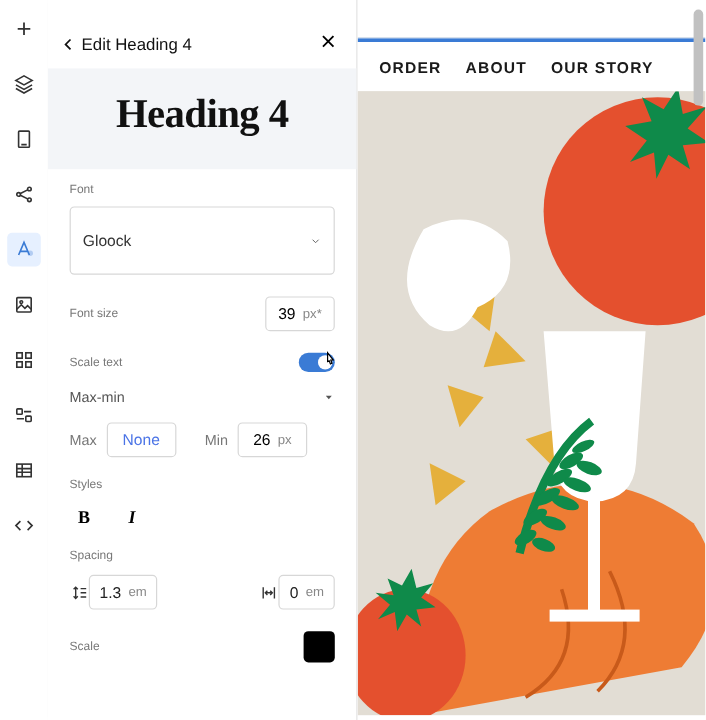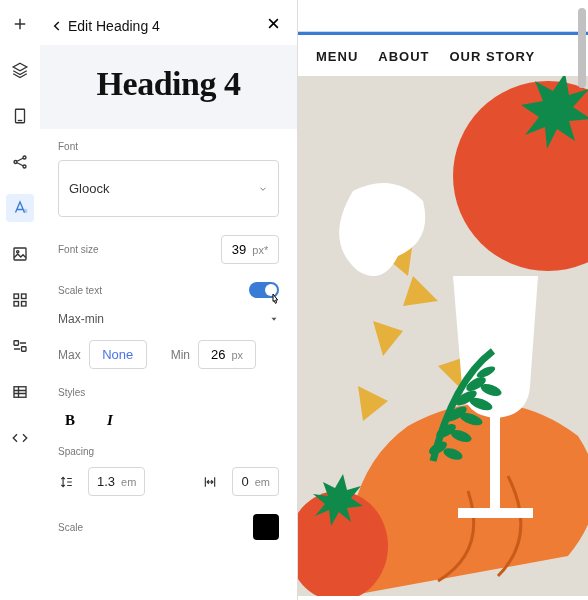--- a/index.html
+++ b/index.html
@@ -6,21 +6,21 @@
     body { font-family: -apple-system, BlinkMacSystemFont, "Segoe UI", Arial, sans-serif; width: 588px; height: 600px; overflow: hidden; background: #fff; display: flex; }
     
     
     .icon-rail { width: 40px; background: #fff; display: flex; flex-direction: column; align-items: center; padding-top: 10px; gap: 18px; border-right: 1px solid transparent; }
     .icon-rail .rail-icon { width: 28px; height: 28px; display: flex; align-items: center; justify-content: center; color: #333; cursor: pointer; border-radius: 4px; }
     .icon-rail .rail-icon svg { width: 18px; height: 18px; }
     .icon-rail .rail-icon.active { background: #e6f0ff; color: #3a7bd5; }
 
     
     .panel { width: 258px; background: #fff; display: flex; flex-direction: column; border-right: 1px solid #ddd; box-shadow: 1px 0 3px rgba(0,0,0,0.04);}
-    .panel-header { display: flex; align-items: center; padding: 16px 16px 10px 10px; justify-content: space-between; }
+    .panel-header { display: flex; align-items: center; padding: 27px 16px 10px 10px; justify-content: space-between; }
     .panel-header .back { display: flex; align-items: center; gap: 4px; color: #111; font-size: 14px; font-weight: 500; cursor: pointer; }
     .panel-header .back svg { width: 14px; height: 14px; }
     .panel-header .close { cursor: pointer; }
     .panel-header .close svg { width: 15px; height: 15px; }
 
     .preview { background: #f3f5f8; padding: 20px 10px 26px; text-align: center; }
     .preview-text { font-family: Georgia, 'Times New Roman', serif; font-size: 34px; font-weight: 700; color: #111; letter-spacing: -0.5px; }
 
     .section { padding: 12px 18px 2px; }
     .field-label { font-size: 10px; color: #777; margin-bottom: 8px; }
@@ -42,21 +42,21 @@
     .sub-select svg { width: 10px; height: 10px; }
 
     .maxmin-row { display: flex; gap: 24px; margin-top: 14px; align-items: center; }
     .maxmin-row .pair { display: flex; align-items: center; gap: 8px; }
     .maxmin-row .pair .lbl { font-size: 12px; color: #777; }
 
     .styles-row { display: flex; gap: 16px; margin-top: 10px; margin-bottom: 6px; }
     .style-btn { width: 24px; height: 24px; display: flex; align-items: center; justify-content: center; cursor: pointer; border-radius: 3px; font-weight: 700; font-size: 15px; font-family: Georgia, serif; }
     .style-btn.italic { font-style: italic; font-family: Georgia, serif; }
 
-    .spacing-row { display: flex; gap: 14px; margin-top: 10px; align-items: center; }
+    .spacing-row { display: flex; margin-top: 10px; align-items: center; }
     .spacing-box { border: 1px solid #d7d7d7; border-radius: 4px; padding: 6px 8px; display: flex; align-items: center; gap: 6px; font-size: 13px; }
     .spacing-box .val { color: #222; }
     .spacing-box .unit { color: #888; font-size: 11px; }
     .spacing-icon { display: flex; align-items: center; justify-content: center; width:16px; height:16px; }
 
     .color-row { display: flex; justify-content: space-between; align-items: center; margin-top: 18px; }
     .color-swatch { width: 26px; height: 26px; background: #000; border-radius: 4px; cursor: pointer; }
 
     
     .canvas { flex: 1; background: #fff; position: relative; overflow: hidden; }
@@ -239,21 +239,21 @@
     <svg viewBox="0 0 24 24" fill="#fff" stroke="#000" stroke-width="1.5">
         <path d="M9 3v11l2-1 1.5 4 2-1-1.5-4h3L9 3z"></path>
       </svg>
   </div>
 </div>
 
 <div class="canvas">
   <div class="canvas-top"></div>
   <div style="height:3px;background:#3a7bd5;"></div>
   <div class="nav">
-    <span>MENU</span>
+    <span>ORDER</span>
     <span>ABOUT</span>
     <span>OUR STORY</span>
   </div>
   <div class="illustration">
     <svg width="100%" height="100%" viewBox="0 0 290 520" preserveAspectRatio="xMinYMin slice">
       <rect width="290" height="520" fill="#e2ddd4"></rect>
 
       <circle cx="250" cy="100" r="95" fill="#e4502e"></circle>
 
       <path d="M245 25 l-8 -20 l18 10 l12 -18 l4 22 l20 -6 l-16 18 l18 12 l-22 2 l6 20 l-18 -12 l-10 20 l-2 -22 l-20 8 l14 -18 l-18 -12 z" fill="#0f8a4a"></path>

